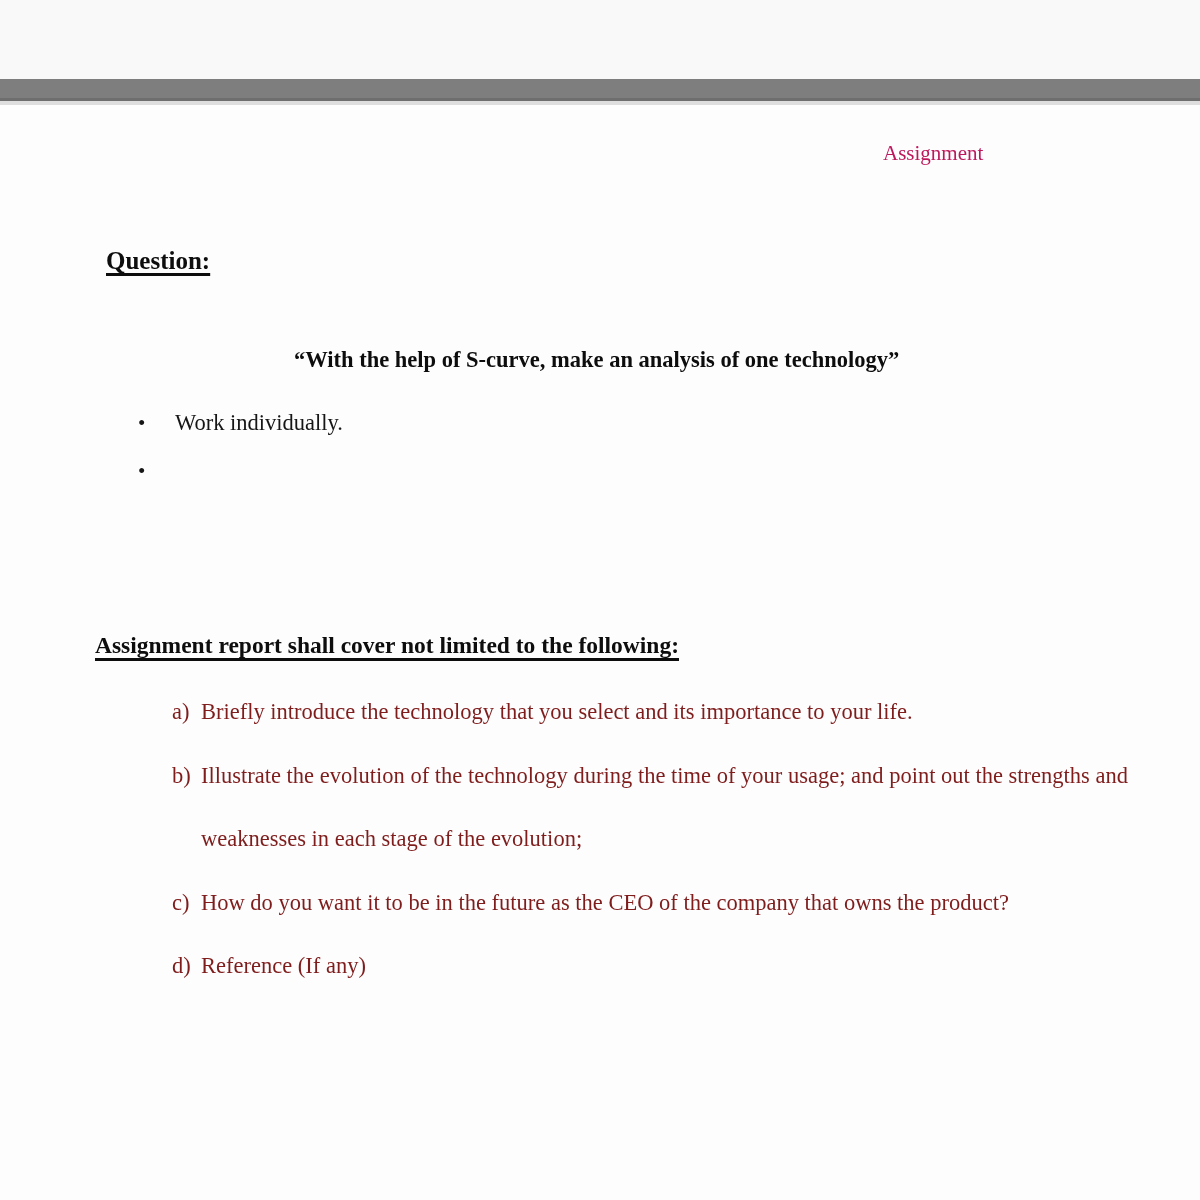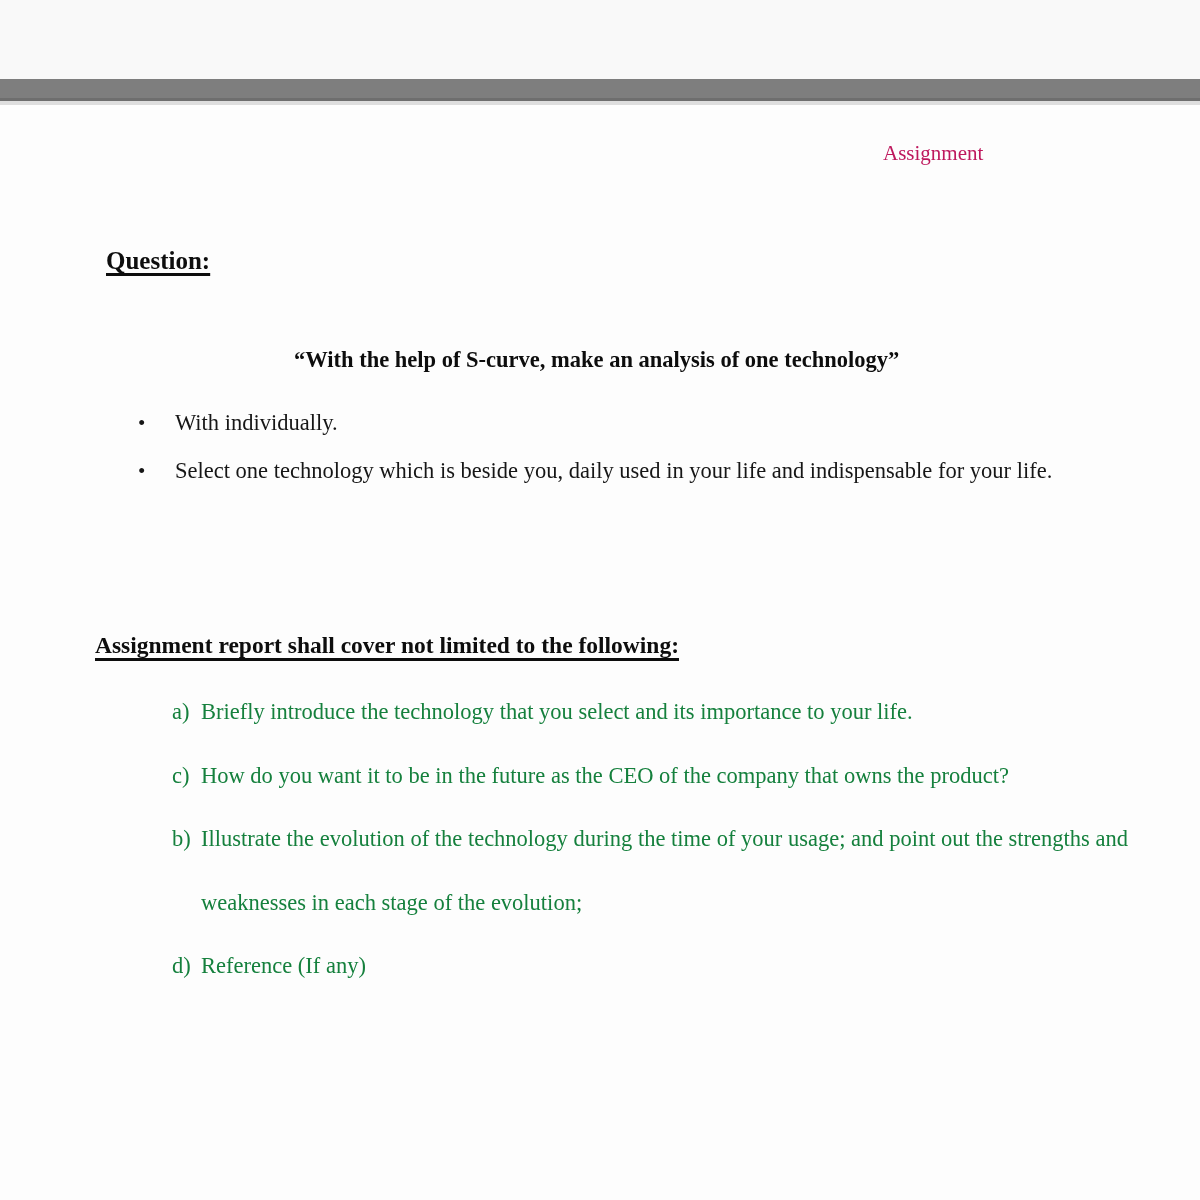--- a/index.html
+++ b/index.html
@@ -68,21 +68,21 @@
   }
   .letter-list {
     position: absolute; top: 680px; left: 172px; width: 956px;
   }
   .letter-item {
     margin: 0 0 0 29px;
     text-indent: -29px;
     font-size: 22.5px;
     line-height: 63.5px;
     text-align: justify;
-    color: #15803d;
+    color: #7f1d1d;
   }
   .marker {
     display: inline-block;
     width: 29px;
     text-indent: 0;
   }
 </style>
 </head>
 <body>
 
@@ -93,28 +93,27 @@
   <span>Assignment</span>
 </div>
 
 <h1 class="q-heading">Question:</h1>
 
 <p class="quote">“With the help of S-curve, make an analysis of one technology”</p>
 
 <div class="bullets">
   <div class="bullet-item">
     <span class="dot">•</span>
-    <span>With individually.</span>
+    <span>Work individually.</span>
   </div>
   <div class="bullet-item">
     <span class="dot">•</span>
-    <span>Select one technology which is beside you, daily used in your life and indispensable for your life.</span>
   </div>
 </div>
 
 <h2 class="r-heading">Assignment report shall cover not limited to the following:</h2>
 
 <div class="letter-list">
   <p class="letter-item"><span class="marker">a)</span><span>Briefly introduce the technology that you select and its importance to your life.</span></p>
+  <p class="letter-item"><span class="marker">b)</span><span>Illustrate the evolution of the technology during the time of your usage; and point out the strengths and weaknesses in each stage of the evolution;</span></p>
   <p class="letter-item"><span class="marker">c)</span><span>How do you want it to be in the future as the CEO of the company that owns the product?</span></p>
-  <p class="letter-item"><span class="marker">b)</span><span>Illustrate the evolution of the technology during the time of your usage; and point out the strengths and weaknesses in each stage of the evolution;</span></p>
   <p class="letter-item"><span class="marker">d)</span><span>Reference (If any)</span></p>
 </div>
 
 </body></html>

